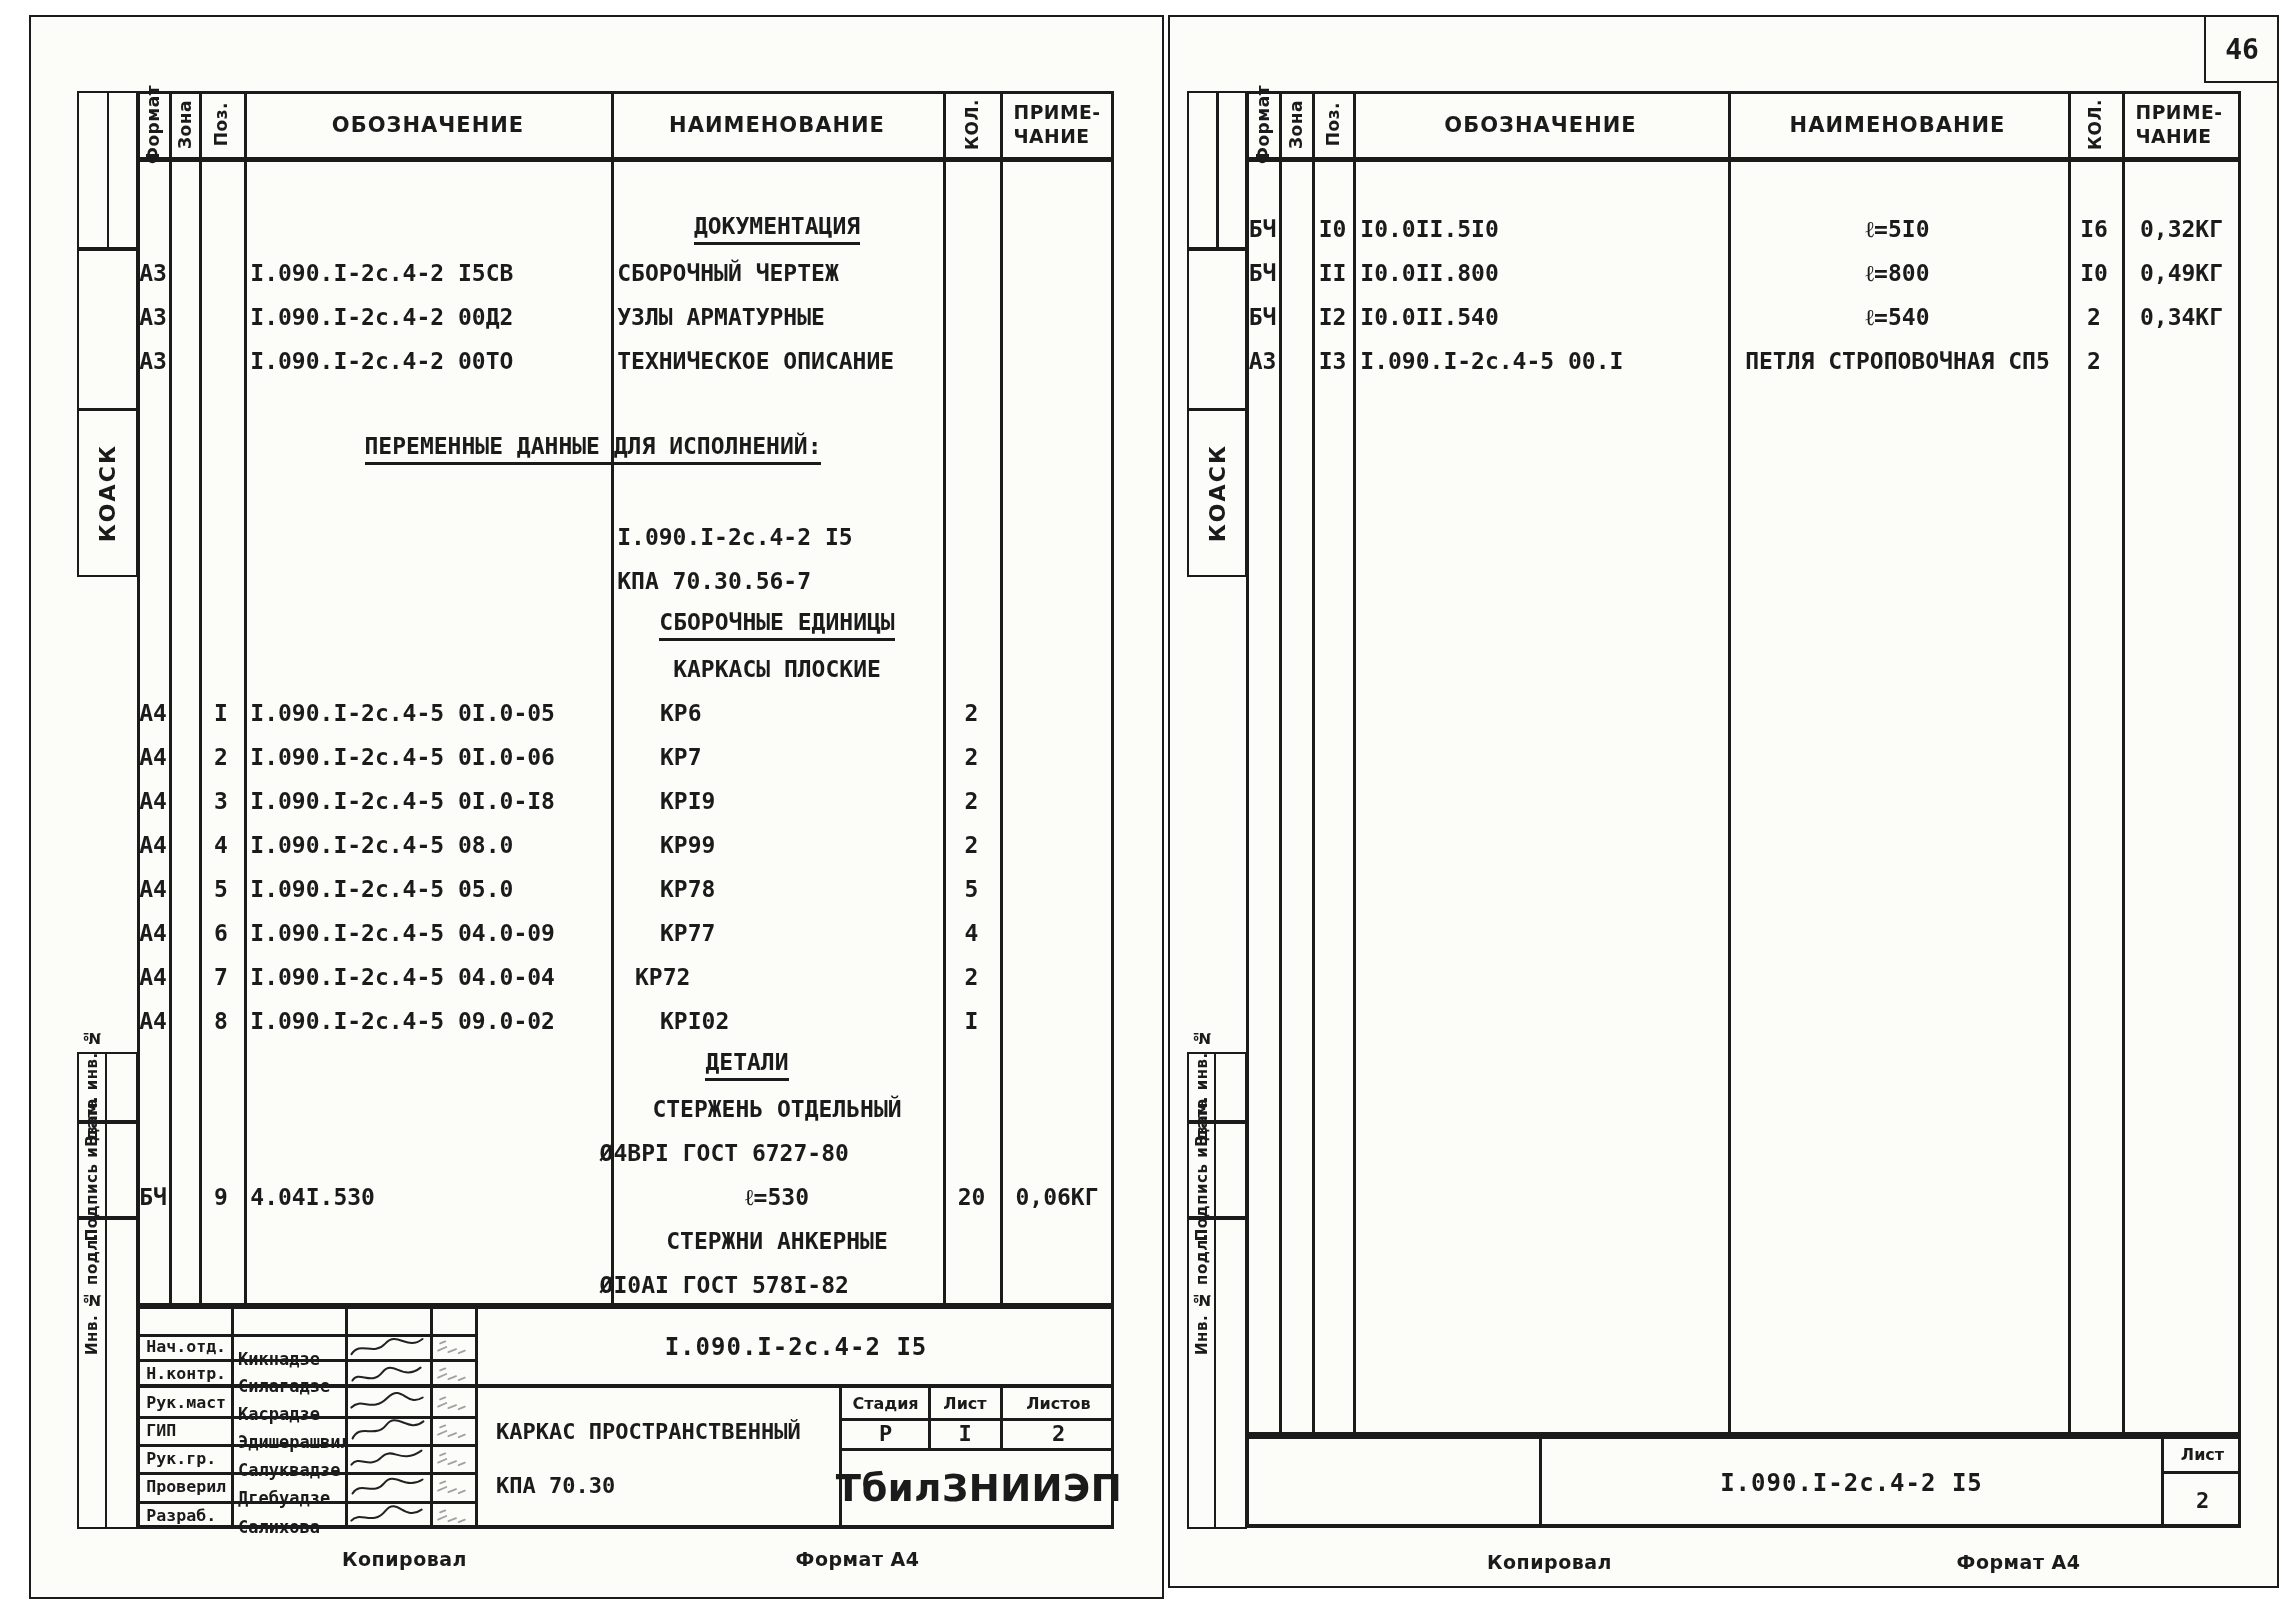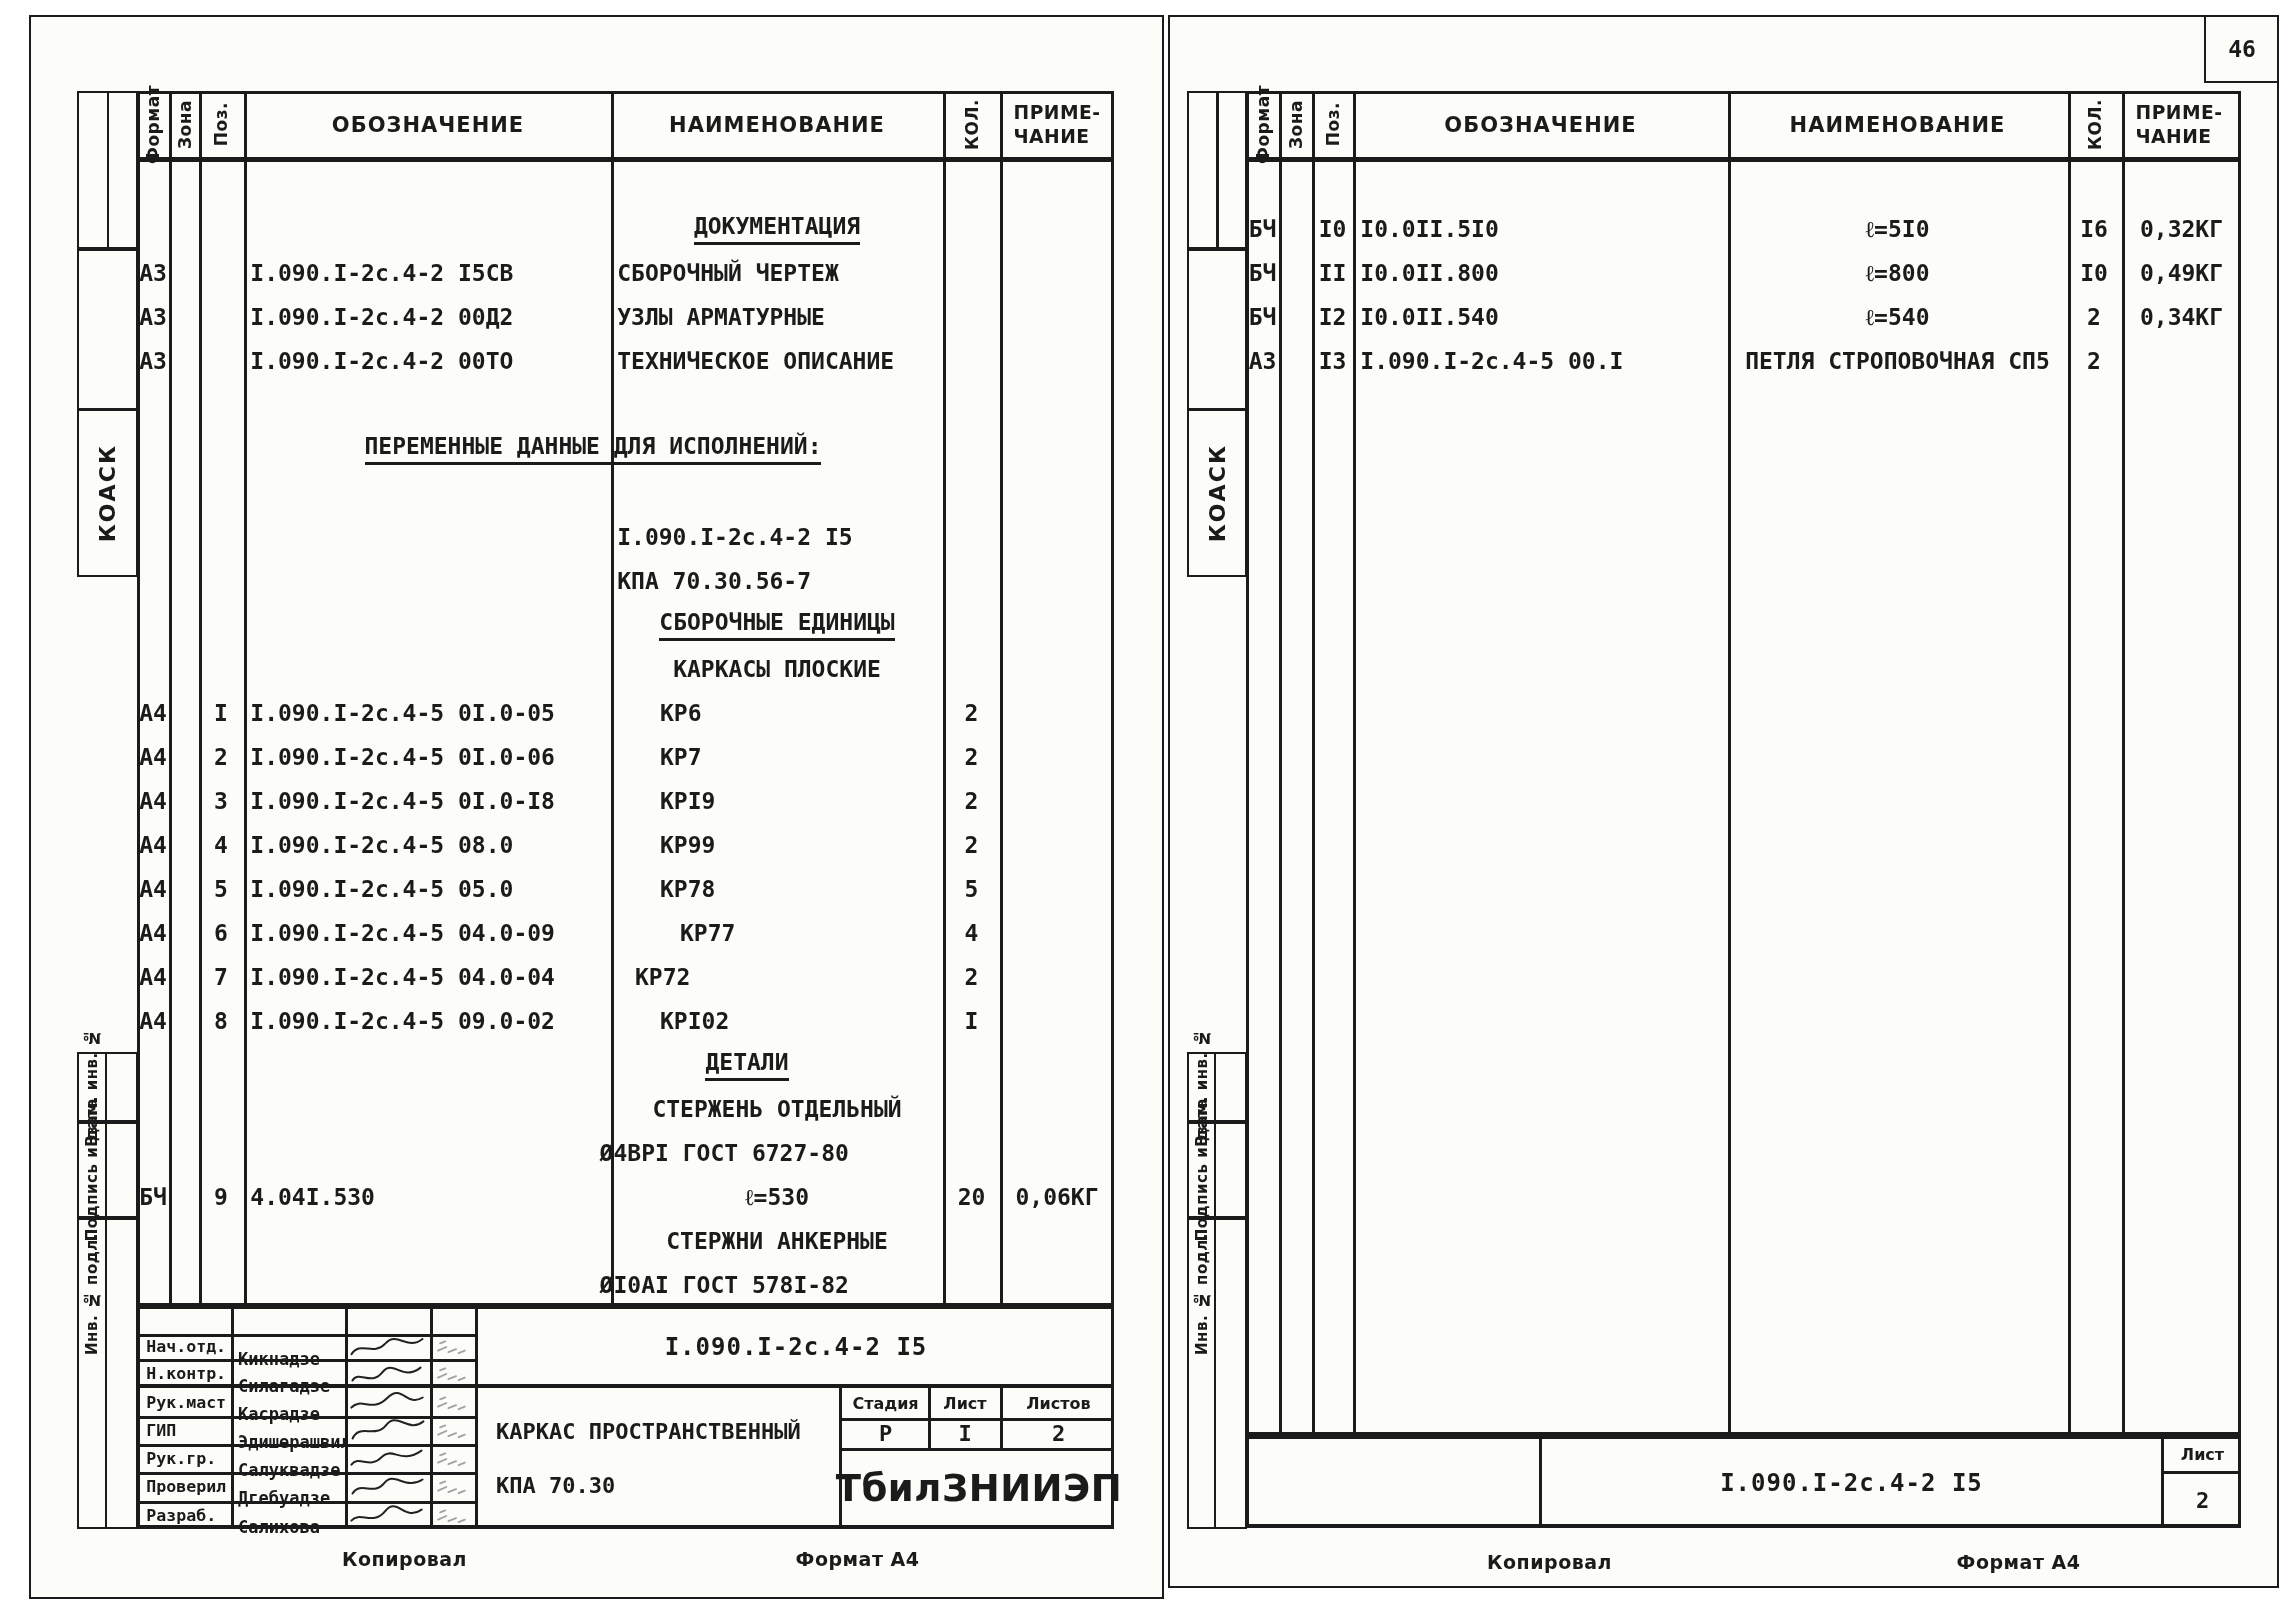--- a/index.html
+++ b/index.html
@@ -23,21 +23,21 @@
   .cell{position:absolute;top:0;height:100%;display:flex;align-items:center;font-weight:bold;font-size:23px;white-space:nowrap;box-sizing:border-box;}
   .cell.ctr{justify-content:center;}
   .ul{border-bottom:3.6px solid var(--ink);padding-bottom:2.6px;}
   .tb-role{font-size:16.6px;font-weight:bold;padding-left:5.2px;display:flex;align-items:center;white-space:nowrap;overflow:hidden;}
   .tb-name{font-size:17px;font-weight:bold;padding-left:4.1px;display:flex;align-items:center;white-space:nowrap;overflow:hidden;margin-top:12px;}
   .tb-small-label{font-family:"DejaVu Sans",sans-serif;font-weight:bold;font-size:16px;}
   .tb-val{font-weight:bold;font-size:22px;}
   .docnum{font-weight:bold;font-size:24px;letter-spacing:1px;}
   .org{font-family:"DejaVu Sans",sans-serif;font-weight:bold;font-size:37px;letter-spacing:0.5px;}
   .ftr{font-family:"DejaVu Sans",sans-serif;font-weight:bold;font-size:19px;letter-spacing:0.5px;}
-  .pagenum{font-weight:bold;font-size:23px;}
+  .pagenum{font-weight:bold;font-size:28px;}
   svg{display:block;}
 </style>
 </head>
 <body>
 
 <div id="canvas">
 
   <div class="sheet" style="left:28.5px;top:14.5px;width:1135px;height:1584px;"></div>
   <div class="sheet" style="left:1168px;top:14.5px;width:1111px;height:1573px;"></div>
 
@@ -226,21 +226,21 @@
       <div class="rowline" style="height: 44px;">
         <div class="cell ctr" style="left: 0px; width: 32px;">
           <span>А4</span>
         </div>
         <div class="cell ctr" style="left: 62px; width: 44px;">
           <span>6</span>
         </div>
         <div class="cell" style="left: 106px; width: 368px;">
           <span style="padding-left: 7.3px;">I.090.I-2с.4-5 04.0-09</span>
         </div>
-        <div class="cell" style="left: 474px; width: 332px; padding-left: 20px;">
+        <div class="cell" style="left: 474px; width: 332px;">
           <span style="padding-left: 49px;">КР77</span>
         </div>
         <div class="cell ctr" style="left: 806px; width: 57px;">
           <span>4</span>
         </div>
       </div>
       <div class="rowline" style="height: 44px;">
         <div class="cell ctr" style="left: 0px; width: 32px;">
           <span>А4</span>
         </div>

